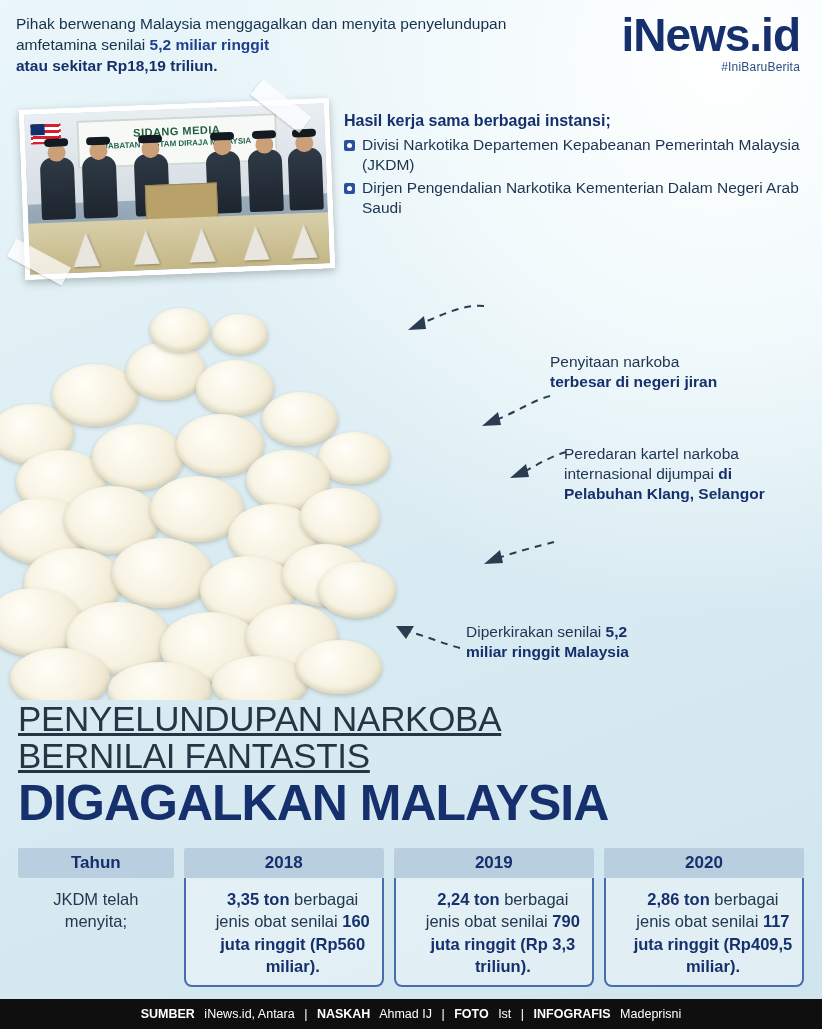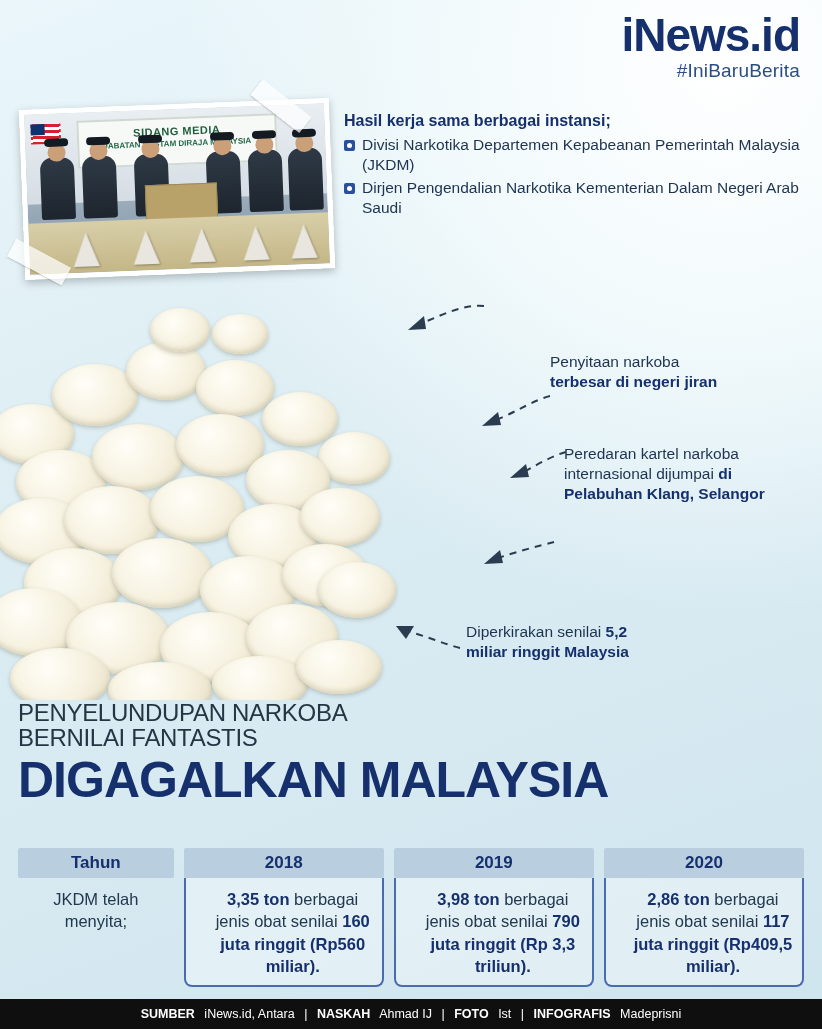--- a/index.html
+++ b/index.html
@@ -25,21 +25,21 @@
   .headline b { color: #1f3f8f; }
   .hl-strong { font-weight: bold; color: #16306d; }
   .brand {
     position: absolute; right: 22px; top: 12px; text-align: right;
   }
   .brand-name {
     font-size: 46px; font-weight: bold; color: #16306d; letter-spacing: -1px;
     line-height: 1;
   }
   .brand-tag {
-    font-size: 19px; color: #2b4f82; margin-top: 2px; letter-spacing: .2px;
+    font-size: 12px; color: #2b4f82; margin-top: 2px; letter-spacing: .2px;
   }
   
   .photo-wrap {
     position: absolute; left: 22px; top: 104px; width: 310px; height: 170px;
     transform: rotate(-2.2deg);
   }
   .photo {
     width: 100%; height: 100%;
     border: 5px solid #ffffff;
     box-shadow: 0 3px 8px rgba(0,0,0,.25);
@@ -130,21 +130,21 @@
     background: radial-gradient(circle at 38% 32%, #fffef7 0%, #f6f1df 55%, #e6dfc6 100%);
     box-shadow: 0 2px 4px rgba(90,85,60,.28), inset 0 -3px 5px rgba(170,160,125,.35);
   }
   
   .callout { position: absolute; font-size: 15.5px; color: #1d3350; line-height: 1.3; }
   .callout b { color: #16306d; }
   .arrow { position: absolute; }
   .arrow svg { display: block; overflow: visible; }
   
   .maintitle { position: absolute; left: 18px; top: 700px; width: 790px; }
-  .mt1 { font-size: 24px; color: #263544; line-height: 1.06; letter-spacing: -.3px; }
+  .mt1 { font-size: 35px; color: #263544; line-height: 1.06; letter-spacing: -.3px; text-decoration: underline; }
   .mt2 {
     font-size: 50px; font-weight: bold; color: #16306d; letter-spacing: -1px;
     margin-top: 4px; line-height: 1;
   }
   
   .tbl { position: absolute; left: 18px; top: 848px; width: 786px; display: flex; gap: 10px; }
   .col { width: 216px; }
   .col.first { width: 168px; }
   .col-head {
     background: #b9cfe0; color: #16306d; font-weight: bold; font-size: 17px;
@@ -167,20 +167,24 @@
     display: flex; align-items: center; justify-content: center; gap: 6px;
   }
   .footer b { color: #ffffff; }
   .footer span { white-space: pre; }
 </style>
 </head>
 <body>
 
 <div class="page">
 
+  <div class="headline">
+    <span>Pihak berwenang Malaysia menggagalkan dan menyita penyelundupan amfetamina senilai </span><b>5,2 miliar ringgit</b><br>
+    <span class="hl-strong">atau sekitar Rp18,19 triliun.</span>
+  </div>
 
   <div class="brand">
     <div class="brand-name">iNews.id</div>
     <div class="brand-tag">#IniBaruBerita</div>
   </div>
 
   <div class="photo-wrap">
     <div class="photo">
       <div class="ph-backwall"></div>
       <div class="ph-flag"></div>
@@ -308,21 +312,21 @@
     <div class="col bordered">
       <div class="col-head">2018</div>
       <div class="col-body">
         <b>3,35 ton</b><span> berbagai jenis obat senilai </span><b>160 juta ringgit (Rp560 miliar).</b>
       </div>
     </div>
 
     <div class="col bordered">
       <div class="col-head">2019</div>
       <div class="col-body">
-        <b>3,98 ton</b><span> berbagai jenis obat senilai </span><b>790 juta ringgit (Rp 3,3 triliun).</b>
+        <b>2,24 ton</b><span> berbagai jenis obat senilai </span><b>790 juta ringgit (Rp 3,3 triliun).</b>
       </div>
     </div>
 
     <div class="col bordered">
       <div class="col-head">2020</div>
       <div class="col-body">
         <b>2,86 ton</b><span> berbagai jenis obat senilai </span><b>117 juta ringgit (Rp409,5 miliar).</b>
       </div>
     </div>
   </div>

